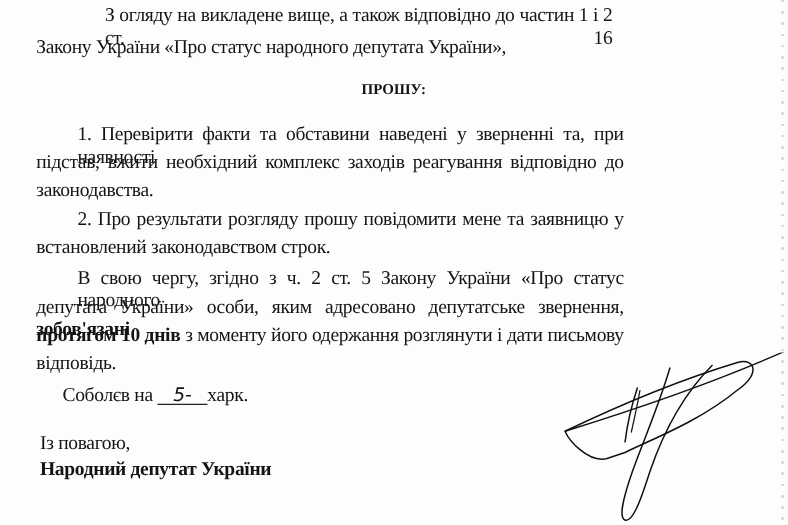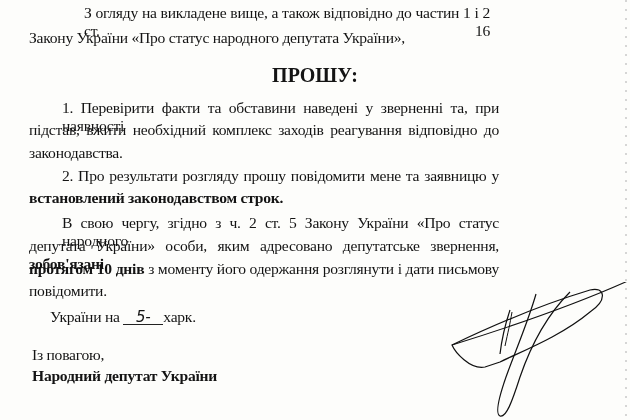--- a/index.html
+++ b/index.html
@@ -20,21 +20,21 @@
   }
   .justify {
     text-align: justify;
     text-align-last: justify;
     white-space: normal;
   }
   .b { font-weight: bold; }
   .heading {
     position: absolute;
     left: 0; width: 630px; text-align: center;
-    font-weight: bold; font-size: 20px; top: 64px;
+    font-weight: bold; font-size: 12px; top: 64px;
   }
   .handwritten {
     display: inline-block;
     width: 40px;
     border-bottom: 1px solid #222;
     text-align: center;
     font-family: "DejaVu Sans", sans-serif;
     font-style: italic;
     font-size: 15px;
     line-height: 14px;
@@ -54,28 +54,28 @@
   <div class="line justify" style="left:84px; top:4px; width:406px;">З огляду на викладене вище, а також відповідно до частин 1 і 2 ст. 16</div>
   <div class="line" style="left:29px; top:29px;">Закону України «Про статус народного депутата України»,</div>
 
   <div class="heading">ПРОШУ:</div>
 
   <div class="line justify" style="left:62px; top:99px; width:437px;">1.  Перевірити факти та обставини наведені у зверненні та, при наявності</div>
   <div class="line justify" style="left:29px; top:121px; width:470px;">підстав, вжити необхідний комплекс заходів реагування відповідно до</div>
   <div class="line" style="left:29px; top:144px;font-family:Liberation Serif, serif;">законодавства.</div>
 
   <div class="line justify" style="left:62px; top:167px; width:437px;">2. Про результати розгляду прошу повідомити мене та заявницю у</div>
-  <div class="line" style="left:29px; top:189px;font-weight:bold;">встановлений законодавством строк.</div>
+  <div class="line" style="left:29px; top:189px;">встановлений законодавством строк.</div>
 
   <div class="line justify" style="left:62px; top:214px; width:437px;">В свою чергу, згідно з ч. 2 ст. 5 Закону України «Про статус народного</div>
   <div class="line justify" style="left:29px; top:237px; width:470px;"><span>депутата України» особи, яким адресовано депутатське звернення, </span><span class="b">зобов'язані</span></div>
   <div class="line justify" style="left:29px; top:260px; width:470px;"><span class="b">протягом 10 днів</span><span> з моменту його одержання розглянути і дати письмову</span></div>
-  <div class="line" style="left:29px; top:282px;">повідомити.</div>
+  <div class="line" style="left:29px; top:282px;">відповідь.</div>
 
-  <div class="line" style="left:50px; top:308px;"><span>України на </span><span class="handwritten">5-</span><span>х</span><span>арк.</span></div>
+  <div class="line" style="left:50px; top:308px;"><span>Соболєв на </span><span class="handwritten">5-</span><span>х</span><span>арк.</span></div>
 
   <div class="line b" style="left:32px; top:367px;">Народний депутат України</div>
   <div class="line" style="left:32px; top:346px;">Із повагою,</div>
 
   <svg class="sig" width="190" height="138" viewBox="0 0 190 138">
     <path d="M12 63 C 60 40, 110 20, 150 8 C 165 4, 168 18, 150 30 C 120 55, 80 70, 60 80 L 45 85 C 30 88, 15 70, 12 63 Z" fill="none" stroke="#111" stroke-width="1.2"></path>
     <path d="M12 63 C 70 45, 130 25, 190 -2" fill="none" stroke="#111" stroke-width="1.1"></path>
     <path d="M70 28 C 66 40, 62 55, 60 72" fill="none" stroke="#111" stroke-width="1.2"></path>
     <path d="M72 30 C 70 42, 68 50, 65 64" fill="none" stroke="#111" stroke-width="1"></path>
     <path d="M96 12 C 88 40, 75 70, 66 95 C 58 118, 55 132, 60 134 C 66 136, 72 120, 80 95 C 92 60, 110 30, 130 10" fill="none" stroke="#111" stroke-width="1.2"></path>

